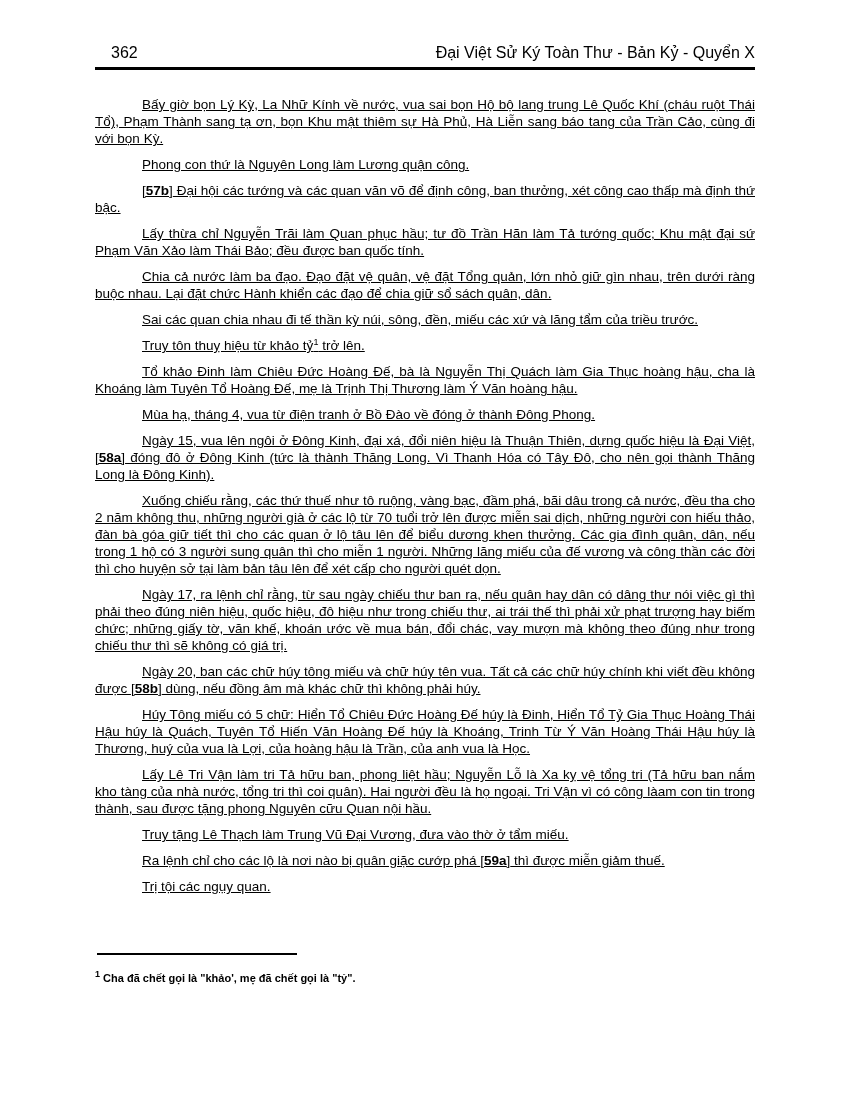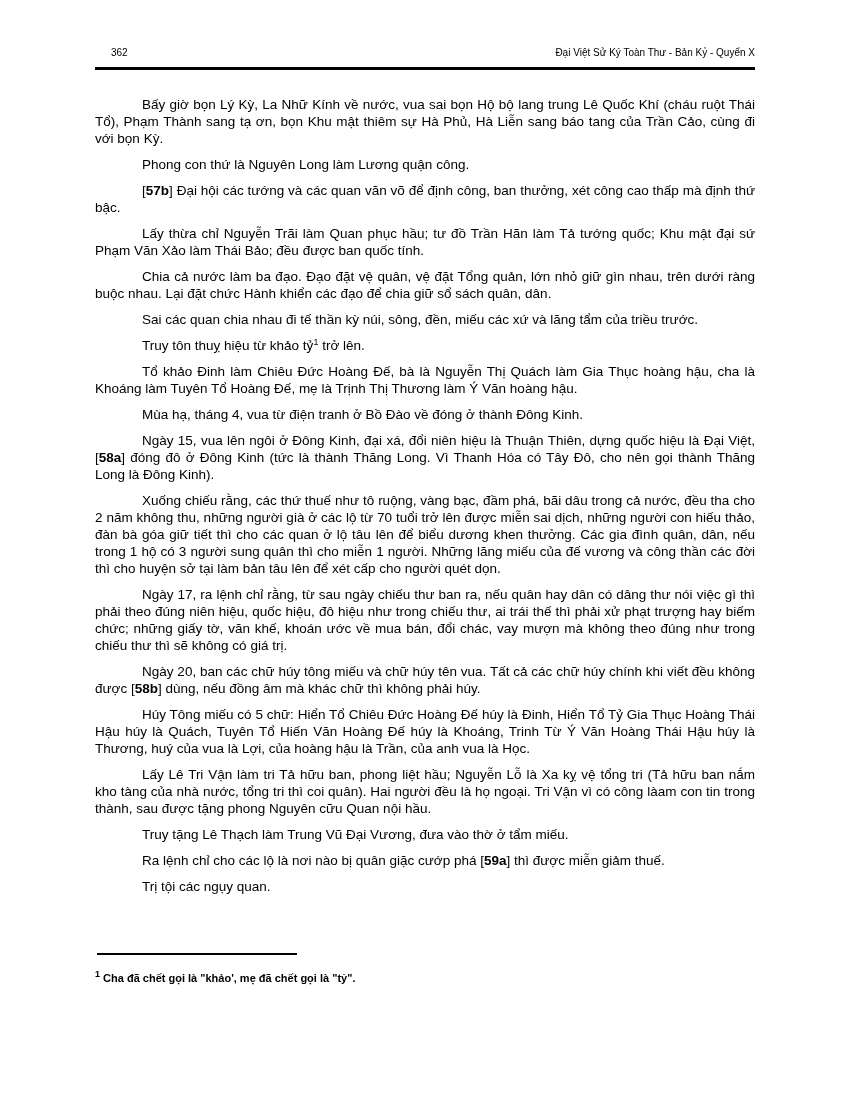--- a/index.html
+++ b/index.html
@@ -16,40 +16,41 @@
     font-family: "Liberation Sans", "DejaVu Sans", sans-serif;
     box-sizing: border-box;
     padding: 0 95px;
     overflow: hidden;
   }
   .header {
     position: relative;
     padding-top: 44px;
     padding-bottom: 6px;
     border-bottom: 3.5px solid #000000;
-    font-size: 10px;
+    font-size: 16px;
     line-height: 17px;
   }
   .page-number {
     position: absolute;
     left: 16px;
     top: 44px;
   }
   .header-title {
     text-align: right;
   }
   .body-text {
     margin-top: 26px;
   }
   p.para {
     margin: 0 0 9px 0;
     font-size: 13.5px;
     line-height: 17px;
     text-align: justify;
     text-indent: 47px;
+    text-decoration: underline;
   }
   p.para .folio b {
     font-weight: bold;
     margin-top: 8px;
   }
   p.para sup, .footnote sup {
     font-size: 9px;
     line-height: 0;
     vertical-align: super;
   }
@@ -82,21 +83,21 @@
 
   <div class="body-text">
       <p class="para">Bấy giờ bọn Lý Kỳ, La Nhữ Kính về nước, vua sai bọn Hộ bộ lang trung Lê Quốc Khí (cháu ruột Thái Tổ), Phạm Thành sang tạ ơn, bọn Khu mật thiêm sự Hà Phủ, Hà Liễn sang báo tang của Trần Cảo, cùng đi với bọn Kỳ.</p>
       <p class="para">Phong con thứ là Nguyên Long làm Lương quận công.</p>
       <p class="para"><span class="folio">[<b>57b</b>]</span> Đại hội các tướng và các quan văn võ để định công, ban thưởng, xét công cao thấp mà định thứ bậc.</p>
       <p class="para">Lấy thừa chỉ Nguyễn Trãi làm Quan phục hầu; tư đồ Trần Hãn làm Tả tướng quốc; Khu mật đại sứ Phạm Văn Xảo làm Thái Bảo; đều được ban quốc tính.</p>
       <p class="para">Chia cả nước làm ba đạo. Đạo đặt vệ quân, vệ đặt Tổng quản, lớn nhỏ giữ gìn nhau, trên dưới ràng buộc nhau. Lại đặt chức Hành khiển các đạo để chia giữ sổ sách quân, dân.</p>
       <p class="para">Sai các quan chia nhau đi tế thần kỳ núi, sông, đền, miếu các xứ và lăng tẩm của triều trước.</p>
       <p class="para">Truy tôn thuỵ hiệu từ khảo tỷ<sup>1</sup> trở lên.</p>
       <p class="para">Tổ khảo Đinh làm Chiêu Đức Hoàng Đế, bà là Nguyễn Thị Quách làm Gia Thục hoàng hậu, cha là Khoáng làm Tuyên Tổ Hoàng Đế, mẹ là Trịnh Thị Thương làm Ý Văn hoàng hậu.</p>
-      <p class="para">Mùa hạ, tháng 4, vua từ điện tranh ở Bồ Đào về đóng ở thành Đông Kinh.</p>
+      <p class="para">Mùa hạ, tháng 4, vua từ điện tranh ở Bồ Đào về đóng ở thành Đông Phong.</p>
       <p class="para">Ngày 15, vua lên ngôi ở Đông Kinh, đại xá, đổi niên hiệu là Thuận Thiên, dựng quốc hiệu là Đại Việt, <span class="folio">[<b>58a</b>]</span> đóng đô ở Đông Kinh (tức là thành Thăng Long. Vì Thanh Hóa có Tây Đô, cho nên gọi thành Thăng Long là Đông Kinh).</p>
       <p class="para">Xuống chiếu rằng, các thứ thuế như tô ruộng, vàng bạc, đầm phá, bãi dâu trong cả nước, đều tha cho 2 năm không thu, những người già ở các lộ từ 70 tuổi trở lên được miễn sai dịch, những người con hiếu thảo, đàn bà góa giữ tiết thì cho các quan ở lộ tâu lên để biểu dương khen thưởng. Các gia đình quân, dân, nếu trong 1 hộ có 3 người sung quân thì cho miễn 1 người. Những lăng miếu của đế vương và công thần các đời thì cho huyện sở tại làm bản tâu lên để xét cấp cho người quét dọn.</p>
       <p class="para">Ngày 17, ra lệnh chỉ rằng, từ sau ngày chiếu thư ban ra, nếu quân hay dân có dâng thư nói việc gì thì phải theo đúng niên hiệu, quốc hiệu, đô hiệu như trong chiếu thư, ai trái thế thì phải xử phạt trượng hay biếm chức; những giấy tờ, văn khế, khoán ước về mua bán, đổi chác, vay mượn mà không theo đúng như trong chiếu thư thì sẽ không có giá trị.</p>
       <p class="para">Ngày 20, ban các chữ húy tông miếu và chữ húy tên vua. Tất cả các chữ húy chính khi viết đều không được <span class="folio">[<b>58b</b>]</span> dùng, nếu đồng âm mà khác chữ thì không phải húy.</p>
       <p class="para">Húy Tông miếu có 5 chữ: Hiển Tổ Chiêu Đức Hoàng Đế húy là Đinh, Hiển Tổ Tỷ Gia Thục Hoàng Thái Hậu húy là Quách, Tuyên Tổ Hiến Văn Hoàng Đế húy là Khoáng, Trinh Từ Ý Văn Hoàng Thái Hậu húy là Thương, huý của vua là Lợi, của hoàng hậu là Trần, của anh vua là Học.</p>
       <p class="para">Lấy Lê Tri Vận làm tri Tả hữu ban, phong liệt hầu; Nguyễn Lỗ là Xa kỵ vệ tổng tri (Tả hữu ban nắm kho tàng của nhà nước, tổng tri thì coi quân). Hai người đều là họ ngoại. Tri Vận vì có công làam con tin trong thành, sau được tặng phong Nguyên cữu Quan nội hầu.</p>
       <p class="para">Truy tặng Lê Thạch làm Trung Vũ Đại Vương, đưa vào thờ ở tẩm miếu.</p>
       <p class="para">Ra lệnh chỉ cho các lộ là nơi nào bị quân giặc cướp phá <span class="folio">[<b>59a</b>]</span> thì được miễn giảm thuế.</p>
       <p class="para">Trị tội các ngụy quan.</p>
     </div>

